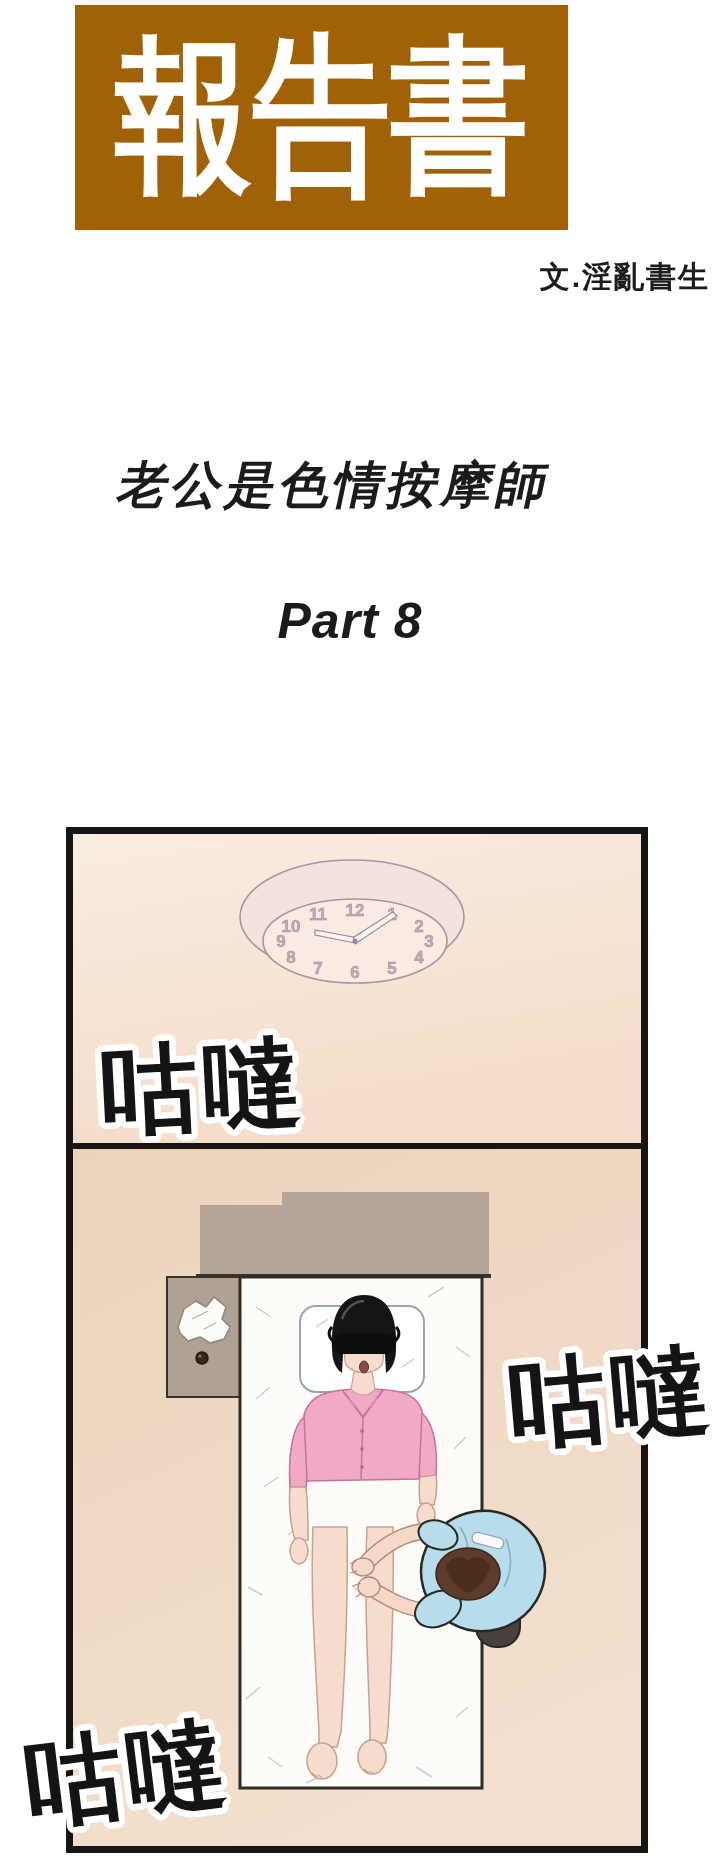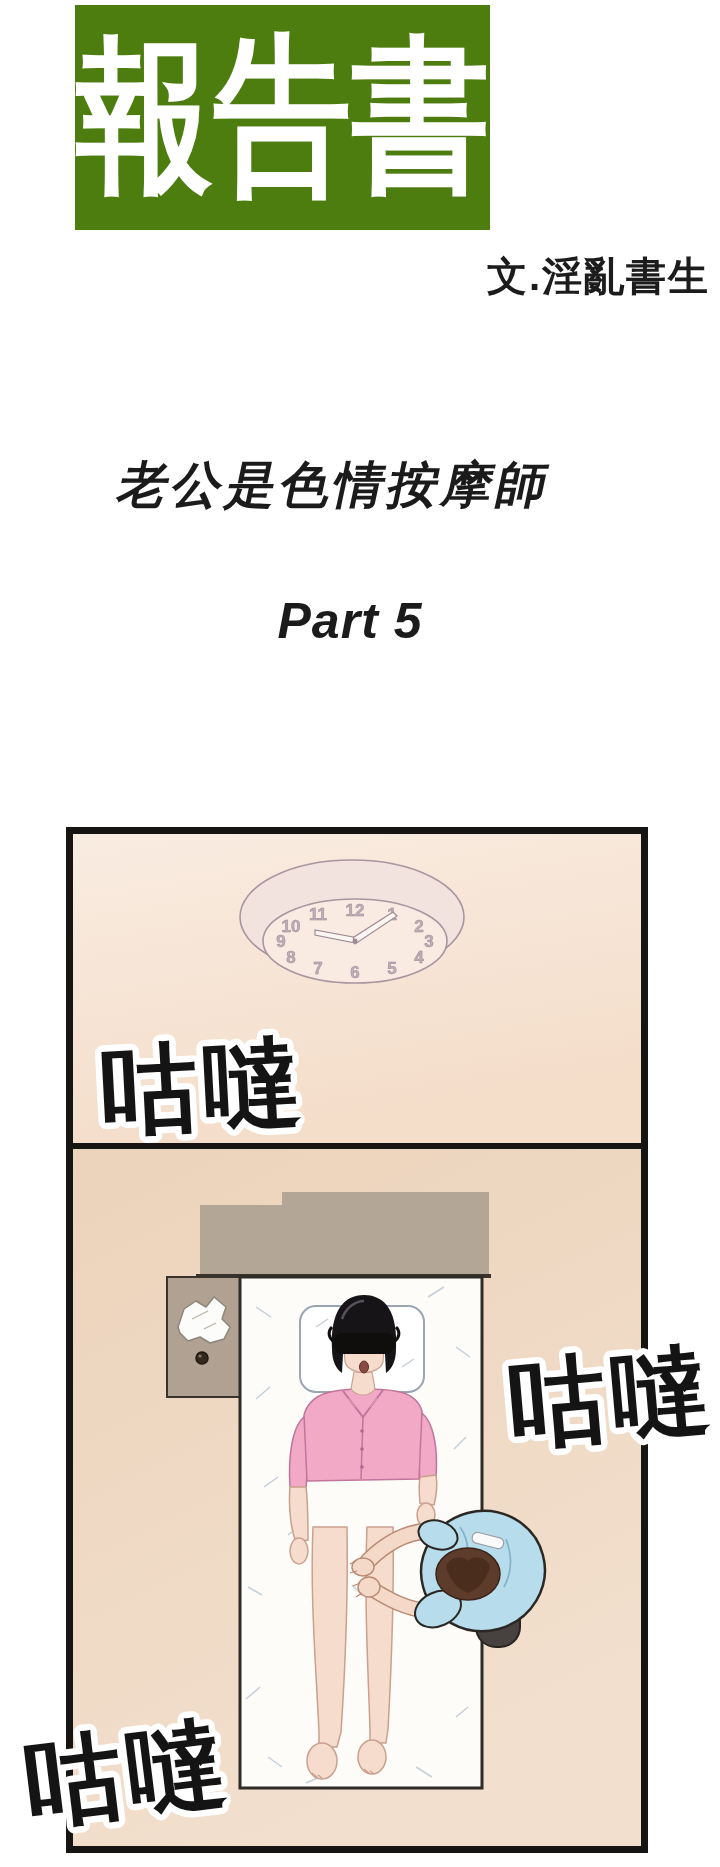--- a/index.html
+++ b/index.html
@@ -1,30 +1,30 @@
 <!DOCTYPE html>
 <html><head>
 <meta charset="utf-8">
 <style>
   html,body{margin:0;padding:0;}
   body{
     width:720px;height:1867px;position:relative;background:#ffffff;
     font-family:"Liberation Sans", sans-serif;overflow:hidden;
   }
   .title-box{
-    position:absolute;left:75px;top:5px;width:415px;height:225px;
-    background:#4d7c0f;display:flex;align-items:center;justify-content:center;
+    position:absolute;left:75px;top:5px;width:493px;height:225px;
+    background:#a16207;display:flex;align-items:center;justify-content:center;
   }
   .title-box h1{
     margin:0;color:#ffffff;font-size:138px;font-weight:900;letter-spacing:0px;
     transform:scaleY(1.22);transform-origin:center;white-space:nowrap;
   }
   .credits{
     position:absolute;top:258px;right:10px;text-align:right;
-    color:#1c1c1c;font-size:40px;line-height:37px;font-weight:600;letter-spacing:2px;
+    color:#1c1c1c;font-size:30px;line-height:37px;font-weight:600;letter-spacing:2px;
   }
   .episode-title{
     position:absolute;left:60px;top:452px;width:550px;text-align:center;
     color:#1b1b1b;font-size:50px;font-weight:700;letter-spacing:4px;
     transform:skewX(-12deg);white-space:nowrap;
   }
   .part-label{
     position:absolute;left:60px;top:592px;width:580px;text-align:center;
     color:#1b1b1b;font-size:50px;font-weight:600;font-style:italic;letter-spacing:1px;
   }
@@ -54,21 +54,21 @@
 <div class="title-box">
   <h1>報告書</h1>
 </div>
 
 <div class="credits">
   <div>文.淫亂書生</div>
 </div>
 
 <div class="episode-title">老公是色情按摩師</div>
 
-<div class="part-label">Part 5</div>
+<div class="part-label">Part 8</div>
 
 <div class="panel">
   <svg width="582" height="1026" viewBox="0 0 582 1026">
     <defs>
       <linearGradient id="wall1" x1="0" y1="0" x2="0.3" y2="1">
         <stop offset="0" stop-color="#f9ece1"></stop>
         <stop offset="1" stop-color="#f4ddc9"></stop>
       </linearGradient>
       <linearGradient id="wall2" x1="0" y1="0" x2="0.4" y2="1">
         <stop offset="0" stop-color="#ecd3bb"></stop>

